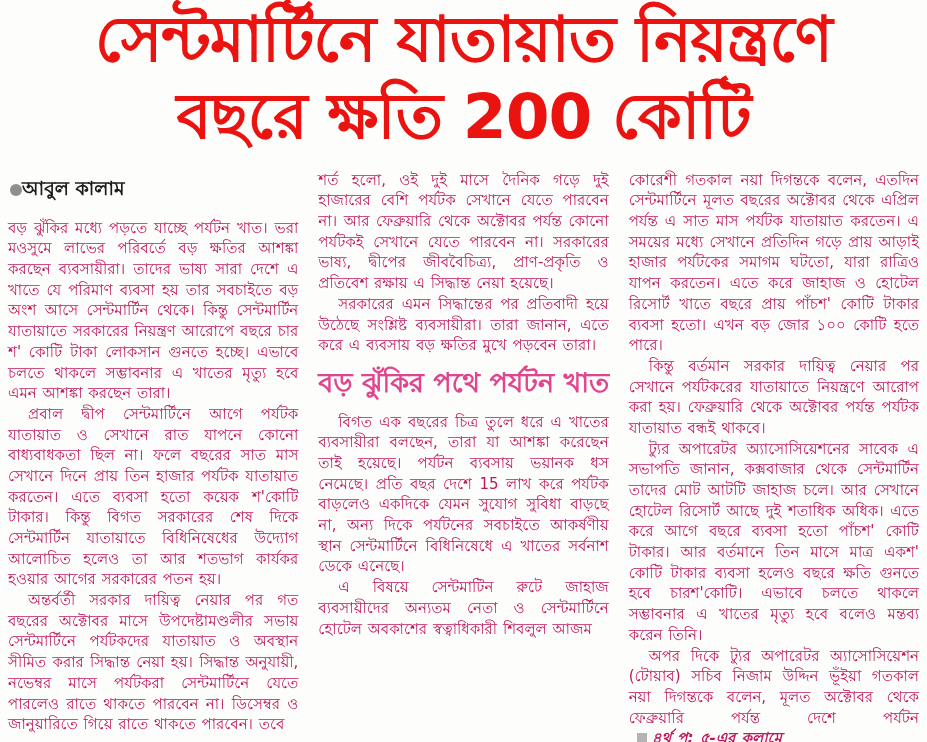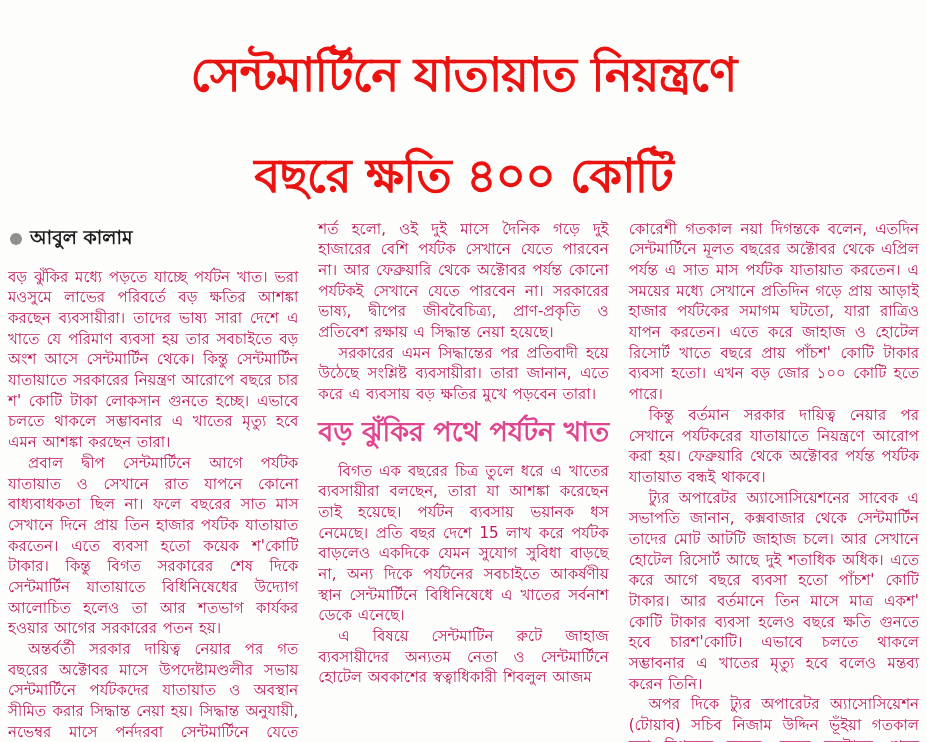--- a/index.html
+++ b/index.html
@@ -18,39 +18,38 @@
 
   .headline {
     text-align: center;
     font-weight: 700;
     line-height: 1.22;
     padding-top: 2px;
     letter-spacing: -1px;
   }
   .headline .hl-line {
     display: block;
-    font-size: 47px;
-    margin-top: 44px;
+    font-size: 63px;
   }
 
   .content {
     display: flex;
     gap: 20px;
     margin-top: 14px;
     align-items: flex-start;
   }
   .col {
     flex: 1 1 0;
     min-width: 0;
   }
 
   .byline {
     display: flex;
     align-items: center;
-    gap: 8px;
+    gap: 0;
     font-weight: 700;
     font-size: 19px;
     color: #1c1c1c;
     margin: 4px 0 12px 2px;
   }
   .byline .dot {
     width: 12px; height: 12px;
     border-radius: 50%;
     background: #8f8f8f;
     flex: 0 0 auto;
@@ -86,33 +85,33 @@
     margin: 0 5px 0 8px;
   }
 </style>
 </head>
 <body>
 
 <div class="page">
 
   <h1 class="headline" style="color:#ea1310;">
     <span class="hl-line">সেন্টমার্টিনে যাতায়াত নিয়ন্ত্রণে</span>
-    <span class="hl-line">বছরে ক্ষতি ৪০০ কোটি</span>
+    <span class="hl-line">বছরে ক্ষতি 200 কোটি</span>
   </h1>
 
   <div class="content">
 
     <div class="col">
       <div class="byline">
         <span class="dot"></span>
         <span>আবুল কালাম</span>
       </div>
       <p>বড় ঝুঁকির মধ্যে পড়তে যাচ্ছে পর্যটন খাত। ভরা মওসুমে লাভের পরিবর্তে বড় ক্ষতির আশঙ্কা করছেন ব্যবসায়ীরা। তাদের ভাষ্য সারা দেশে এ খাতে যে পরিমাণ ব্যবসা হয় তার সবচাইতে বড় অংশ আসে সেন্টমার্টিন থেকে। কিন্তু সেন্টমার্টিন যাতায়াতে সরকারের নিয়ন্ত্রণ আরোপে বছরে চার শ' কোটি টাকা লোকসান গুনতে হচ্ছে। এভাবে চলতে থাকলে সম্ভাবনার এ খাতের মৃত্যু হবে এমন আশঙ্কা করছেন তারা।</p>
       <p class="indent">প্রবাল দ্বীপ সেন্টমার্টিনে আগে পর্যটক যাতায়াত ও সেখানে রাত যাপনে কোনো বাধ্যবাধকতা ছিল না। ফলে বছরের সাত মাস সেখানে দিনে প্রায় তিন হাজার পর্যটক যাতায়াত করতেন। এতে ব্যবসা হতো কয়েক শ'কোটি টাকার। কিন্তু বিগত সরকারের শেষ দিকে সেন্টমার্টিন যাতায়াতে বিধিনিষেধের উদ্যোগ আলোচিত হলেও তা আর শতভাগ কার্যকর হওয়ার আগের সরকারের পতন হয়।</p>
-      <p class="indent">অন্তর্বর্তী সরকার দায়িত্ব নেয়ার পর গত বছরের অক্টোবর মাসে উপদেষ্টামণ্ডলীর সভায় সেন্টমার্টিনে পর্যটকদের যাতায়াত ও অবস্থান সীমিত করার সিদ্ধান্ত নেয়া হয়। সিদ্ধান্ত অনুযায়ী, নভেম্বর মাসে পর্নদরবা সেন্টমার্টিনে যেতে পারলেও রাতে থাকতে পারবেন না। ডিসেম্বর ও জানুয়ারিতে গিয়ে রাতে থাকতে পারবেন। তবে</p>
+      <p class="indent">অন্তর্বর্তী সরকার দায়িত্ব নেয়ার পর গত বছরের অক্টোবর মাসে উপদেষ্টামণ্ডলীর সভায় সেন্টমার্টিনে পর্যটকদের যাতায়াত ও অবস্থান সীমিত করার সিদ্ধান্ত নেয়া হয়। সিদ্ধান্ত অনুযায়ী, নভেম্বর মাসে পর্যটকরা সেন্টমার্টিনে যেতে পারলেও রাতে থাকতে পারবেন না। ডিসেম্বর ও জানুয়ারিতে গিয়ে রাতে থাকতে পারবেন। তবে</p>
     </div>
 
     <div class="col">
       <p>শর্ত হলো, ওই দুই মাসে দৈনিক গড়ে দুই হাজারের বেশি পর্যটক সেখানে যেতে পারবেন না। আর ফেব্রুয়ারি থেকে অক্টোবর পর্যন্ত কোনো পর্যটকই সেখানে যেতে পারবেন না। সরকারের ভাষ্য, দ্বীপের জীববৈচিত্র্য, প্রাণ-প্রকৃতি ও প্রতিবেশ রক্ষায় এ সিদ্ধান্ত নেয়া হয়েছে।</p>
       <p class="indent">সরকারের এমন সিদ্ধান্তের পর প্রতিবাদী হয়ে উঠেছে সংশ্লিষ্ট ব্যবসায়ীরা। তারা জানান, এতে করে এ ব্যবসায় বড় ক্ষতির মুখে পড়বেন তারা।</p>
       <h2 class="subhead" style="color:#e0458f;">বড় ঝুঁকির পথে পর্যটন খাত</h2>
       <p class="indent">বিগত এক বছরের চিত্র তুলে ধরে এ খাতের ব্যবসায়ীরা বলছেন, তারা যা আশঙ্কা করেছেন তাই হয়েছে। পর্যটন ব্যবসায় ভয়ানক ধস নেমেছে। প্রতি বছর দেশে 15 লাখ করে পর্যটক বাড়লেও একদিকে যেমন সুযোগ সুবিধা বাড়ছে না, অন্য দিকে পর্যটনের সবচাইতে আকর্ষণীয় স্থান সেন্টমার্টিনে বিধিনিষেধে এ খাতের সর্বনাশ ডেকে এনেছে।</p>
       <p class="indent">এ বিষয়ে সেন্টমাটিন রুটে জাহাজ ব্যবসায়ীদের অন্যতম নেতা ও সেন্টমার্টিনে হোটেল অবকাশের স্বত্বাধিকারী শিবলুল আজম</p>
     </div>
 

